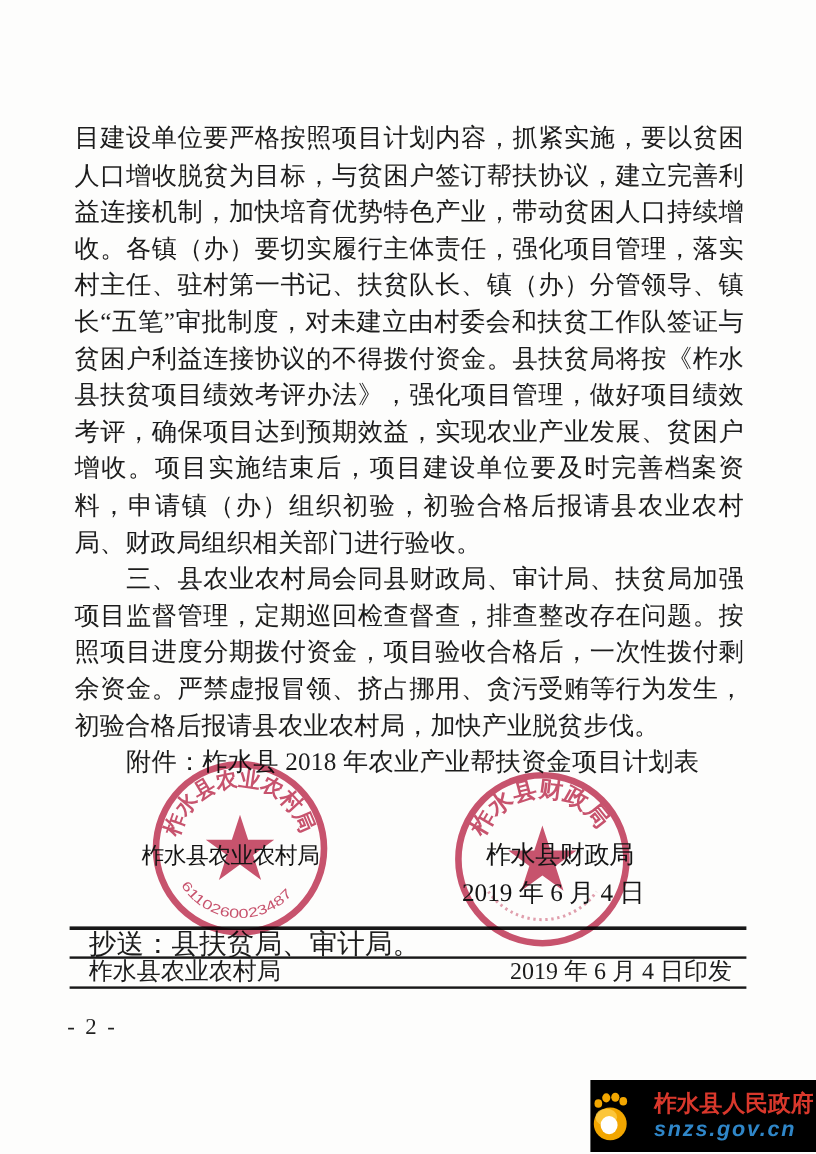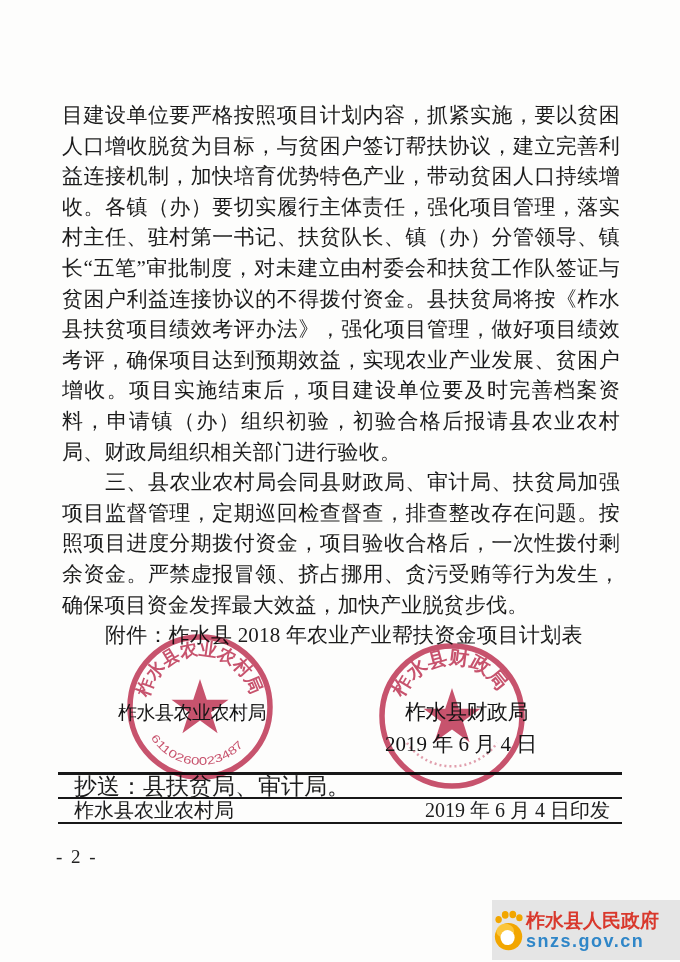--- a/index.html
+++ b/index.html
@@ -43,42 +43,42 @@
     display:flex;justify-content:space-between;
     font-size:20px;line-height:22px;color:#1c1c1c;
   }
   .page-num{
     position:absolute;left:56px;top:846px;
     font-size:19px;letter-spacing:2px;color:#222;white-space:nowrap;
   }
   
   .gov-logo{
     position:absolute;left:492px;top:900px;width:188px;height:60px;
-    display:flex;align-items:center;gap:0;
-    background:#e5e5e5;
+    display:flex;align-items:center;gap:19px;
+    background:#000000;
   }
   .foot-icon{width:34px;height:46px;flex:0 0 auto;}
   .gov-text{display:flex;flex-direction:column;justify-content:center;}
   .gov-name{
     font-family:"Liberation Serif","DejaVu Serif",serif;
     font-weight:bold;font-size:19px;line-height:21px;white-space:nowrap;
   }
   .gov-url{
     font-family:"Liberation Sans","DejaVu Sans",sans-serif;
     font-weight:bold;font-size:18px;line-height:20px;letter-spacing:1.5px;white-space:nowrap;
   }
 </style>
 </head>
 <body>
 
 <div class="page">
 
   <div class="body-text">
     <p class="para">目建设单位要严格按照项目计划内容，抓紧实施，要以贫困人口增收脱贫为目标，与贫困户签订帮扶协议，建立完善利益连接机制，加快培育优势特色产业，带动贫困人口持续增收。各镇（办）要切实履行主体责任，强化项目管理，落实村主任、驻村第一书记、扶贫队长、镇（办）分管领导、镇长“五笔”审批制度，对未建立由村委会和扶贫工作队签证与贫困户利益连接协议的不得拨付资金。县扶贫局将按《柞水县扶贫项目绩效考评办法》，强化项目管理，做好项目绩效考评，确保项目达到预期效益，实现农业产业发展、贫困户增收。项目实施结束后，项目建设单位要及时完善档案资料，申请镇（办）组织初验，初验合格后报请县农业农村局、财政局组织相关部门进行验收。</p>
-    <p class="para indent">三、县农业农村局会同县财政局、审计局、扶贫局加强项目监督管理，定期巡回检查督查，排查整改存在问题。按照项目进度分期拨付资金，项目验收合格后，一次性拨付剩余资金。严禁虚报冒领、挤占挪用、贪污受贿等行为发生，确保项目资金发挥最大效益，加快产业脱贫步伐。</p>
+    <p class="para indent">三、县农业农村局会同县财政局、审计局、扶贫局加强项目监督管理，定期巡回检查督查，排查整改存在问题。按照项目进度分期拨付资金，项目验收合格后，一次性拨付剩余资金。严禁虚报冒领、挤占挪用、贪污受贿等行为发生，初验合格后报请县农业农村局，加快产业脱贫步伐。</p>
     <p class="para indent">附件：柞水县 2018 年农业产业帮扶资金项目计划表</p>
   </div>
 
   <div class="seal" style="left:125px;top:632px;width:150px;height:150px;">
     <svg width="150" height="150" viewBox="0 0 150 150">
       <defs>
         <path id="arcL" d="M 23.8 66 A 52 52 0 0 1 126.2 66"></path>
         <path id="arcLnum" d="M 25.8 105.7 A 58 58 0 0 0 124.2 105.7"></path>
       </defs>
       <circle cx="75" cy="75" r="70" fill="none" stroke="#c23b5a" stroke-width="5.5"></circle>
@@ -127,17 +127,17 @@
       <ellipse cx="7" cy="13" rx="3.4" ry="3.8" fill="#f2a600"></ellipse>
       <ellipse cx="14" cy="8" rx="3.6" ry="4" fill="#f2a600"></ellipse>
       <ellipse cx="22" cy="7.5" rx="3.6" ry="4" fill="#f2a600"></ellipse>
       <ellipse cx="29" cy="11" rx="3.4" ry="3.8" fill="#f2a600"></ellipse>
       <circle cx="17.5" cy="31" r="14.5" fill="#f2a600"></circle>
       <ellipse cx="14" cy="25" rx="9.5" ry="7.5" fill="#ffd04d" opacity="0.75"></ellipse>
       <ellipse cx="16.5" cy="32" rx="7.5" ry="8" fill="#ffffff"></ellipse>
     </svg>
     <div class="gov-text">
       <div class="gov-name" style="color:#d9382c;">柞水县人民政府</div>
-      <div class="gov-url" style="color:#2f86c8;">snzs.gov.cn</div>
+      <div class="gov-url" style="color:#2f86c8;font-style:italic;">snzs.gov.cn</div>
     </div>
   </div>
 
 </div>
 
 </body></html>

